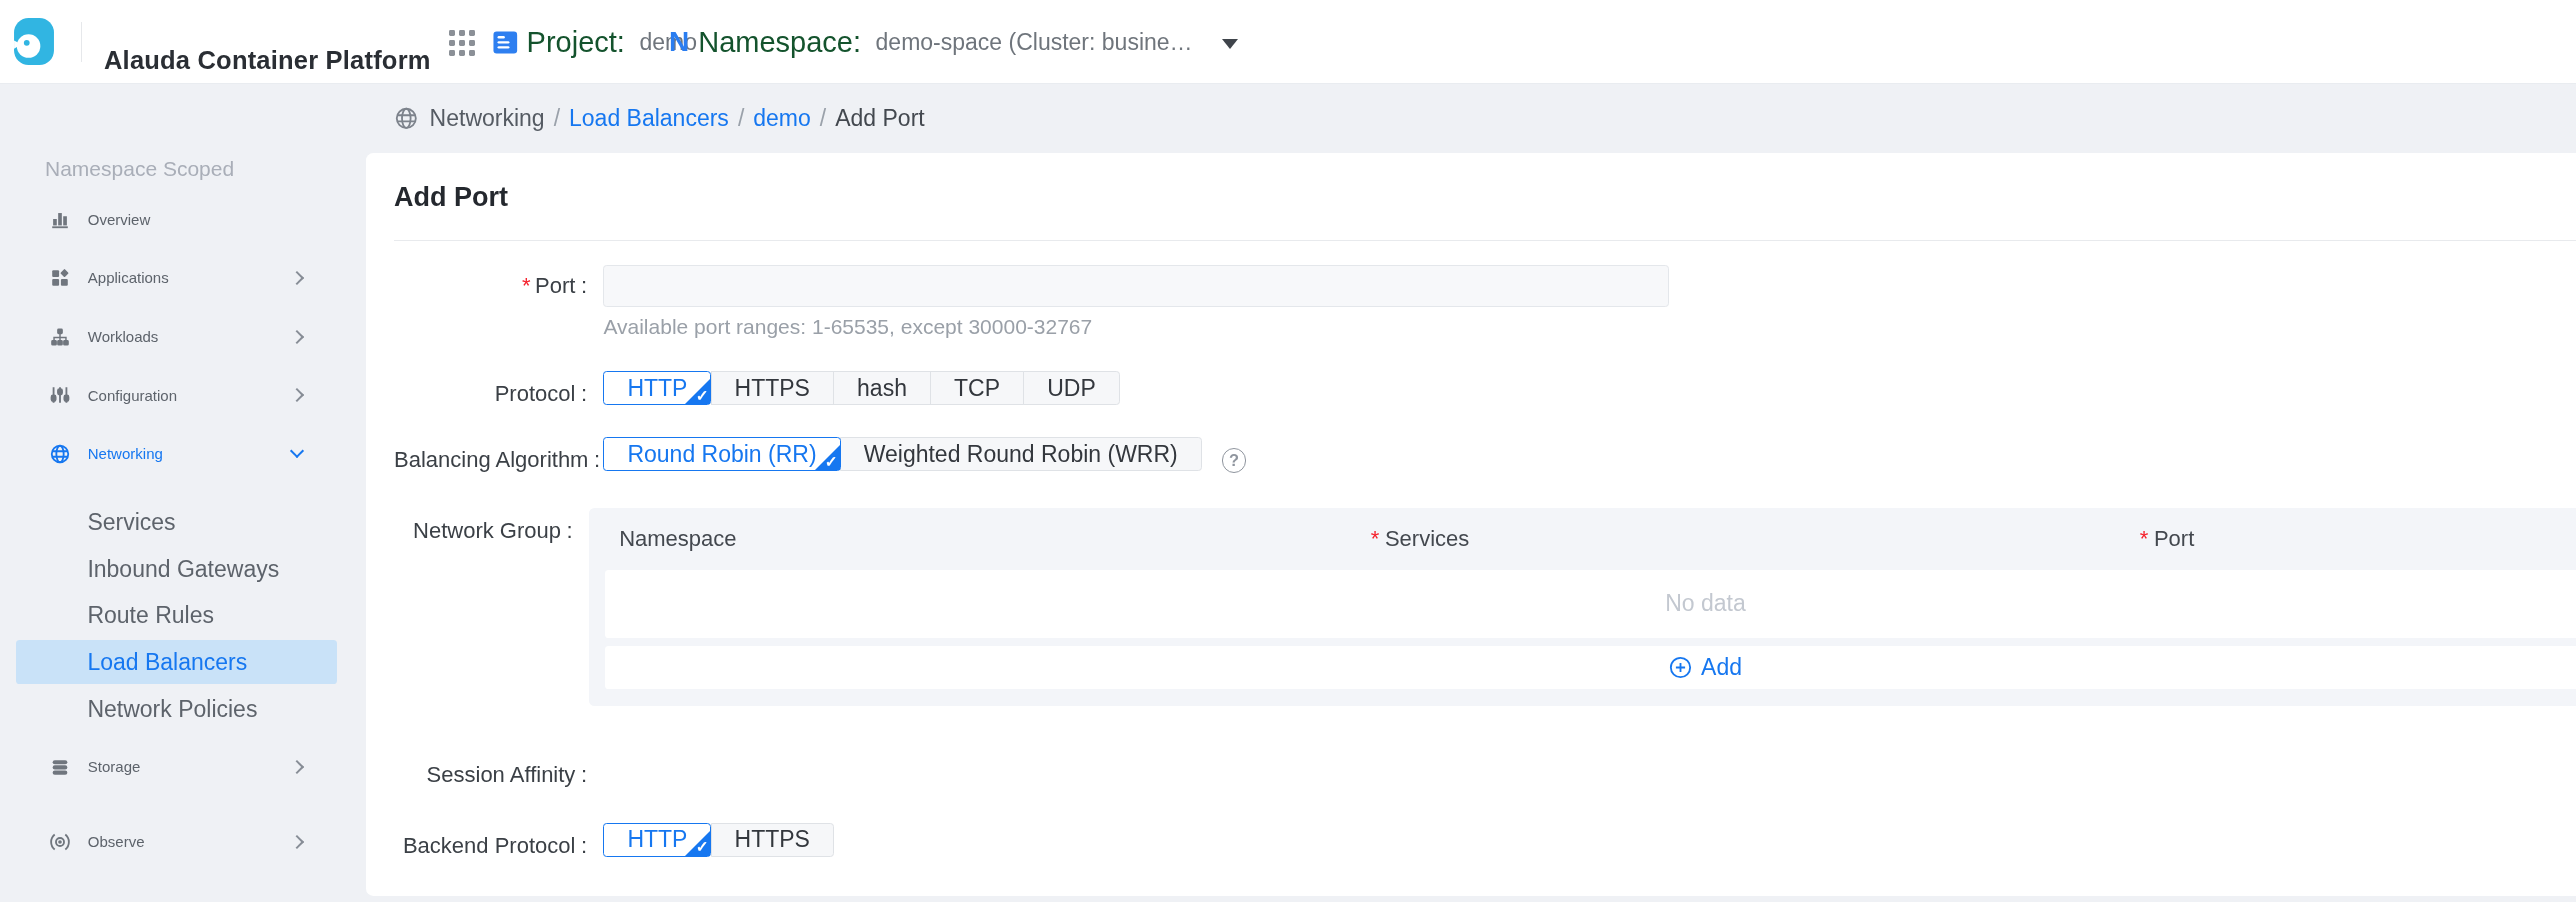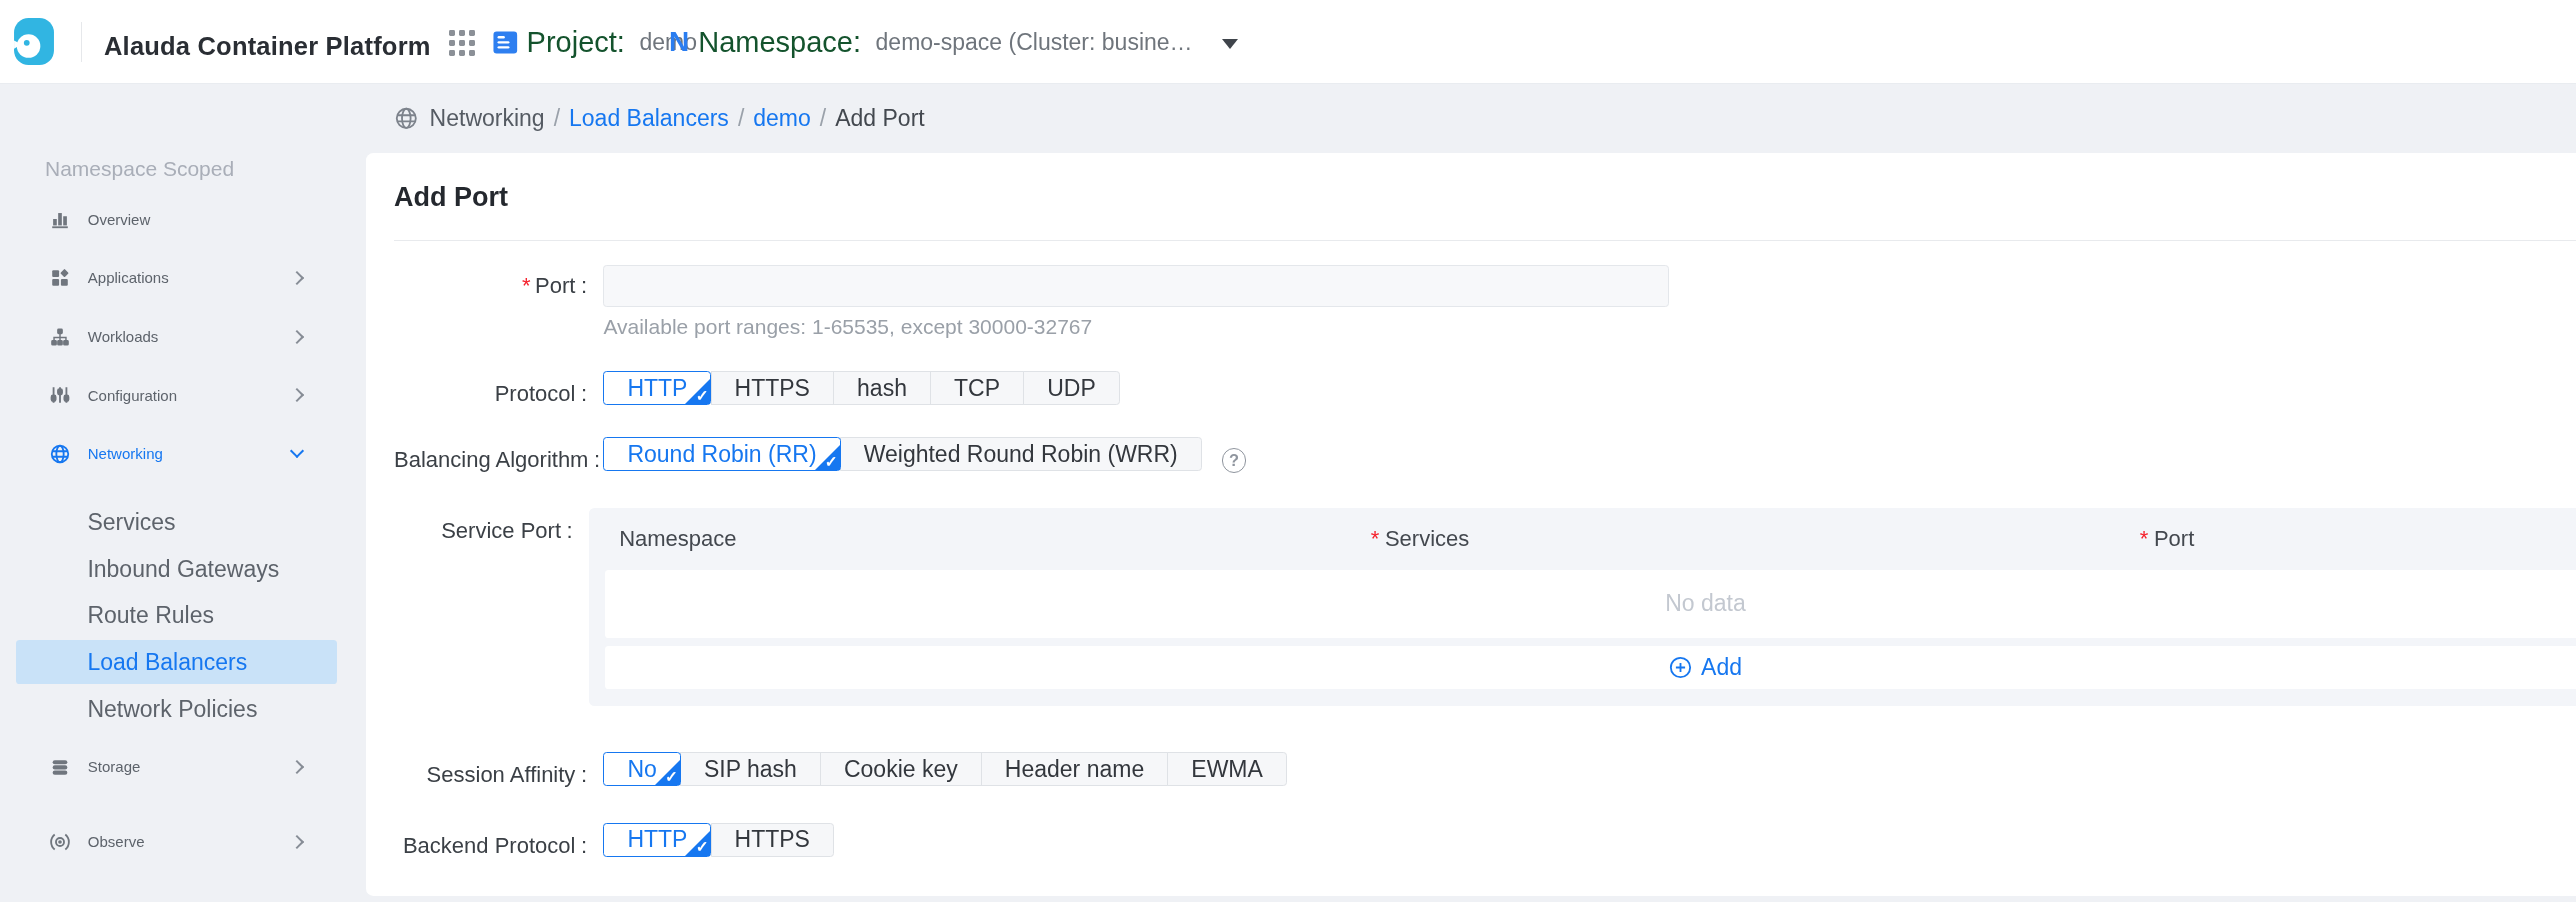--- a/index.html
+++ b/index.html
@@ -4,21 +4,21 @@
 <style>
   * { margin:0; padding:0; box-sizing:border-box; }
   html,body { width:2576px; height:902px; overflow:hidden;
     font-family:"Liberation Sans", sans-serif; background:#eff1f5; }
 
   
   .topbar { position:absolute; left:0; top:0; width:2576px; height:84px;
     background:#ffffff; border-bottom:0.9px solid #e9ecf0; z-index:10; }
   .logo { position:absolute; left:12.7px; top:17.3px; width:42px; height:49px; }
   .logo-divider { position:absolute; left:81px; top:22px; width:0.9px; height:40px; background:#e6e8eb; }
-  .app-title { position:absolute; left:104px; top:4px; height:84px; display:flex; align-items:center;
+  .app-title { position:absolute; left:104px; top:18px; height:84px; display:flex; align-items:center;
     font-size:25.5px; font-weight:700; color:#2a2e34; letter-spacing:0.2px; }
   .waffle { position:absolute; left:449px; top:30px; width:27px; height:25.5px;
     display:grid; grid-template-columns:repeat(3,5.5px); grid-template-rows:repeat(3,5.5px); gap:4.5px; }
   .waffle i { background:#8b9097; border-radius:1.4px; }
   .hgroup { position:absolute; top:0; height:84px; display:flex; align-items:center; gap:9px; }
   .hgroup .hlabel { font-size:29px; color:#14532d; }
   .hgroup .hvalue { font-size:23px; color:#6f757c; margin-left:5.5px; }
   .proj { left:493px; }
   .ns { left:669px; }
   .nsN { font-size:28px; font-weight:800; color:#2a7df0; line-height:1; }
@@ -313,21 +313,21 @@
     </div>
     <div class="seggroup">
       <div class="seg sel">Round Robin (RR)</div>
       <div class="seg">Weighted Round Robin (WRR)</div>
     </div>
     <div class="help-icon"></div>
   </div>
 
   <div class="frow r4">
     <div class="flabel">
-      <span>Service Port</span><span class="lcolon">:</span>
+      <span>Network Group</span><span class="lcolon">:</span>
     </div>
     <div class="sg-table">
       <div class="sg-head">
         <div class="sg-c1">
           <span>Namespace</span>
         </div>
         <div class="sg-c2">
           <span class="req">*</span><span>Services</span>
         </div>
         <div class="sg-c3">
@@ -346,27 +346,20 @@
           <span>Add</span>
         </span>
       </div>
     </div>
   </div>
 
   <div class="frow r5">
     <div class="flabel">
       <span>Session Affinity</span><span class="lcolon">:</span>
     </div>
-    <div class="seggroup">
-      <div class="seg sel">No</div>
-      <div class="seg">SIP hash</div>
-      <div class="seg">Cookie key</div>
-      <div class="seg">Header name</div>
-      <div class="seg">EWMA</div>
-    </div>
   </div>
 
   <div class="frow r6">
     <div class="flabel">
       <span>Backend Protocol</span><span class="lcolon">:</span>
     </div>
     <div class="seggroup">
       <div class="seg sel">HTTP</div>
       <div class="seg">HTTPS</div>
     </div>

